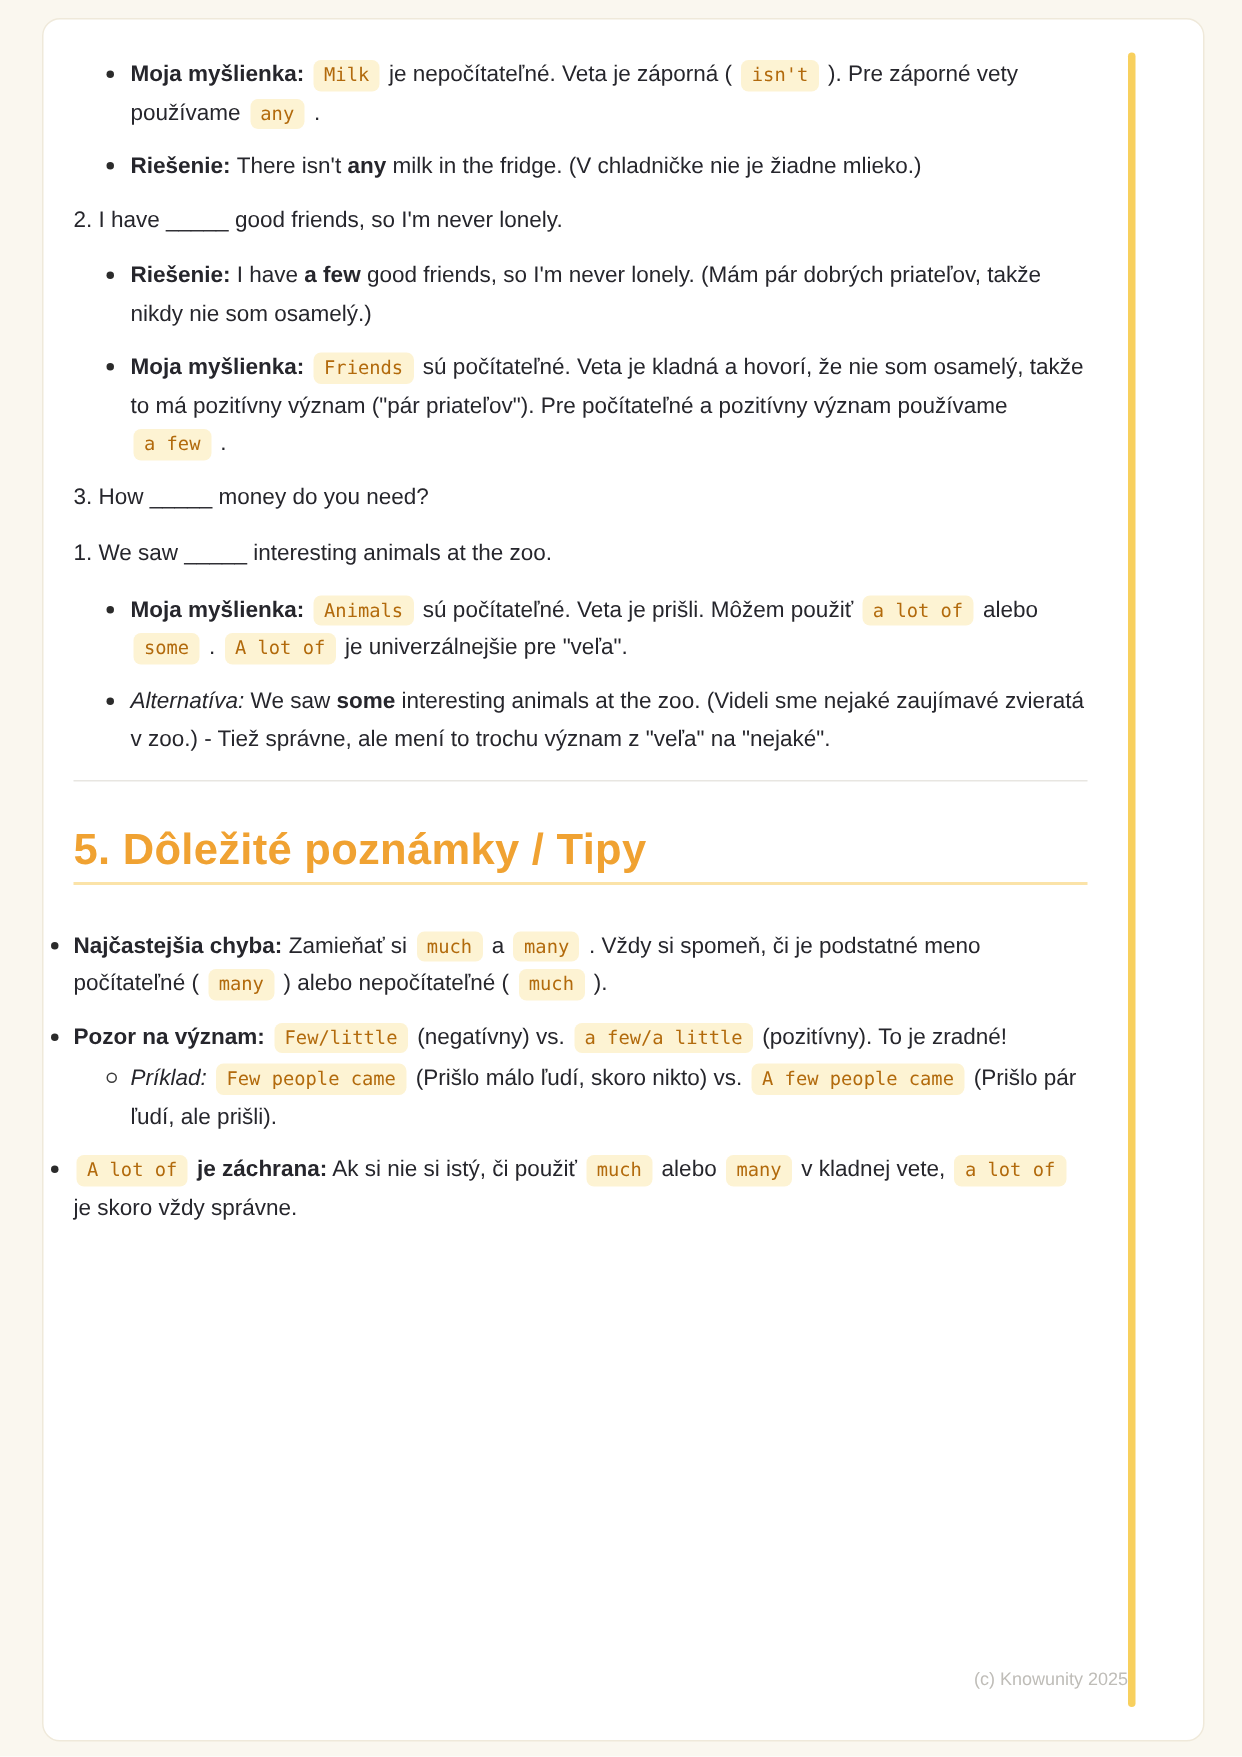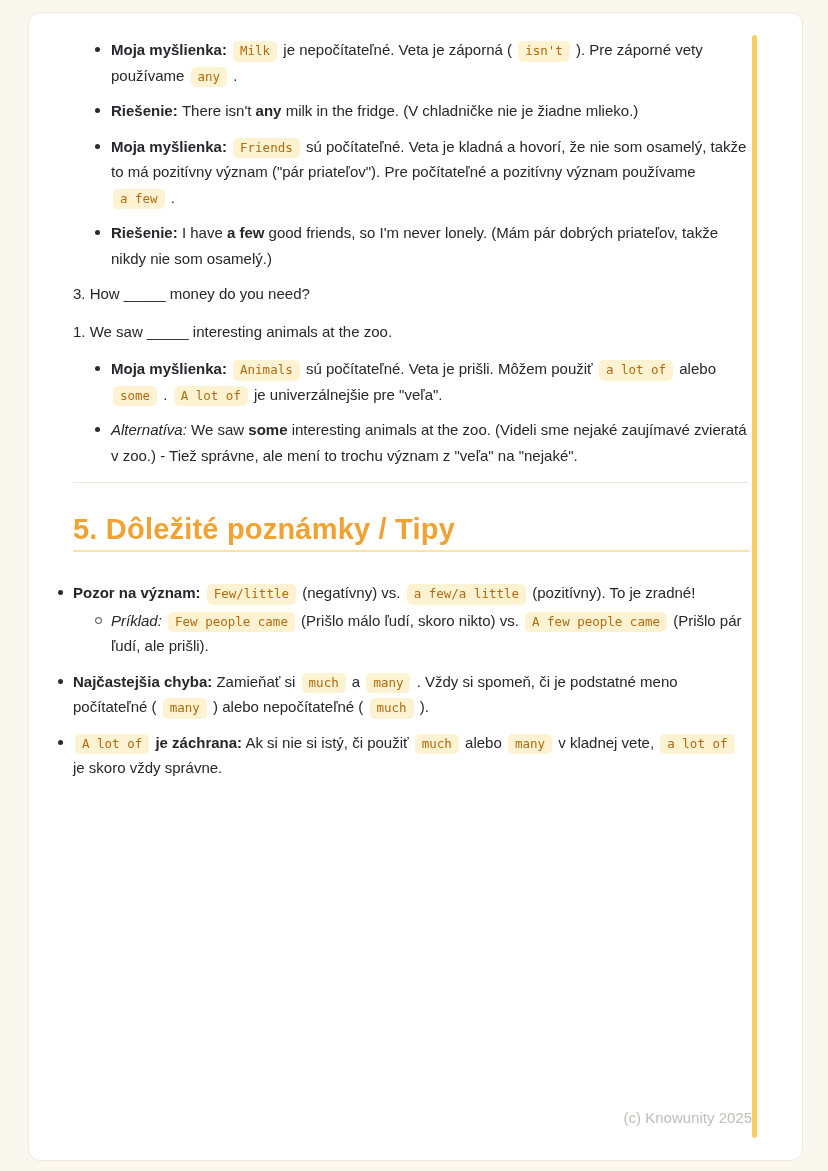--- a/index.html
+++ b/index.html
@@ -17,21 +17,21 @@
     background: #ffffff;
     border: 1px solid #efe9da;
     border-radius: 12px;
   }
   .accent-bar {
     position: absolute; right: 45px; top: 22px; bottom: 22px;
     width: 5px; border-radius: 3px;
     background: var(--accent-bar-color, #f8d05e);
   }
   .content {
-    position: absolute; left: 44px; top: 24px; width: 676px;
+    position: absolute; left: 20px; top: 24px; width: 676px;
   }
   p, h2, ul, li { margin: 0; padding: 0; }
   ul { list-style: none; }
   .para { font-size: 15px; line-height: 1.7; }
   .num  { font-size: 15px; line-height: 1.7; margin: 0 0 12px 0; }
 
   .sub, .tips-sub { padding-left: 38px; margin-bottom: 4px; }
   .tips { padding-left: 0; margin-top: 28px; }
   .tips-sub { margin-top: 2px; margin-bottom: 0; }
 
@@ -72,47 +72,48 @@
   .section-heading {
     font-size: 29px;
     font-weight: bold;
     color: var(--heading-color, #f0a232);
     padding-bottom: 4px;
     border-bottom: 2px solid var(--heading-underline, #fbe3a8);
     letter-spacing: 0.2px;
   }
   .watermark {
     position: absolute; right: 50px; bottom: 34px;
-    font-size: 15px;
+    font-size: 12px;
     color: #bfbdb8;
   }
 </style>
 </head>
 <body>
 
 <div class="page">
   <div class="accent-bar"></div>
 
   <div class="content">
 
     <ul class="sub">
       <li>
         <p class="para"><span class="b">Moja myšlienka: </span><span class="chip">Milk</span><span> je nepočítateľné. Veta je záporná ( </span><span class="chip">isn't</span><span> ). Pre záporné vety používame </span><span class="chip">any</span><span> .</span></p>
       </li>
       <li>
         <p class="para"><span class="b">Riešenie: </span><span>There isn't </span><span class="b">any</span><span> milk in the fridge. (V chladničke nie je žiadne mlieko.)</span></p>
       </li>
     </ul>
 
+    <p class="num"><span>2. I have _____ good friends, so I'm never lonely.</span></p>
     <ul class="sub">
       <li>
-        <p class="para"><span class="b">Moja myšlienka: </span><span class="chip">Friends</span><span> sú počítateľné. Veta je kladná a hovorí, že nie som osamelý, takže to má pozitívny význam ("pár priateľov"). Pre počítateľné a pozitívny význam používame </span><span class="chip">a few</span><span> .</span></p>
+        <p class="para"><span class="b">Riešenie: </span><span>I have </span><span class="b">a few</span><span> good friends, so I'm never lonely. (Mám pár dobrých priateľov, takže nikdy nie som osamelý.)</span></p>
       </li>
       <li>
-        <p class="para"><span class="b">Riešenie: </span><span>I have </span><span class="b">a few</span><span> good friends, so I'm never lonely. (Mám pár dobrých priateľov, takže nikdy nie som osamelý.)</span></p>
+        <p class="para"><span class="b">Moja myšlienka: </span><span class="chip">Friends</span><span> sú počítateľné. Veta je kladná a hovorí, že nie som osamelý, takže to má pozitívny význam ("pár priateľov"). Pre počítateľné a pozitívny význam používame </span><span class="chip">a few</span><span> .</span></p>
       </li>
     </ul>
 
     <p class="num"><span>3. How _____ money do you need?</span></p>
     <ul class="sub">
     </ul>
 
     <p class="num"><span>1. We saw _____ interesting animals at the zoo.</span></p>
     <ul class="sub">
       <li>
@@ -122,29 +123,29 @@
         <p class="para"><span class="i">Alternatíva: </span><span>We saw </span><span class="b">some</span><span> interesting animals at the zoo. (Videli sme nejaké zaujímavé zvieratá v zoo.) - Tiež správne, ale mení to trochu význam z "veľa" na "nejaké".</span></p>
       </li>
     </ul>
 
     <hr class="divider">
 
     <h2 class="section-heading">5. Dôležité poznámky / Tipy</h2>
 
     <ul class="tips">
       <li>
+        <p class="para"><span class="b">Najčastejšia chyba: </span><span>Zamieňať si </span><span class="chip">much</span><span> a </span><span class="chip">many</span><span> . Vždy si spomeň, či je podstatné meno počítateľné ( </span><span class="chip">many</span><span> ) alebo nepočítateľné ( </span><span class="chip">much</span><span> ).</span></p>
+      </li>
+      <li>
         <p class="para"><span class="b">Pozor na význam: </span><span class="chip">Few/little</span><span> (negatívny) vs. </span><span class="chip">a few/a little</span><span> (pozitívny). To je zradné!</span></p>
         <ul class="tips-sub">
           <li>
             <p class="para"><span class="i">Príklad: </span><span class="chip">Few people came</span><span> (Prišlo málo ľudí, skoro nikto) vs. </span><span class="chip">A few people came</span><span> (Prišlo pár ľudí, ale prišli).</span></p>
           </li>
         </ul>
-      </li>
-      <li>
-        <p class="para"><span class="b">Najčastejšia chyba: </span><span>Zamieňať si </span><span class="chip">much</span><span> a </span><span class="chip">many</span><span> . Vždy si spomeň, či je podstatné meno počítateľné ( </span><span class="chip">many</span><span> ) alebo nepočítateľné ( </span><span class="chip">much</span><span> ).</span></p>
       </li>
       <li>
         <p class="para"><span class="chip">A lot of</span><span> </span><span class="b">je záchrana:</span><span> Ak si nie si istý, či použiť </span><span class="chip">much</span><span> alebo </span><span class="chip">many</span><span> v kladnej vete, </span><span class="chip">a lot of</span><span> je skoro vždy správne.</span></p>
       </li>
     </ul>
   </div>
 
   <div class="watermark">(c) Knowunity 2025</div>
 </div>
 

